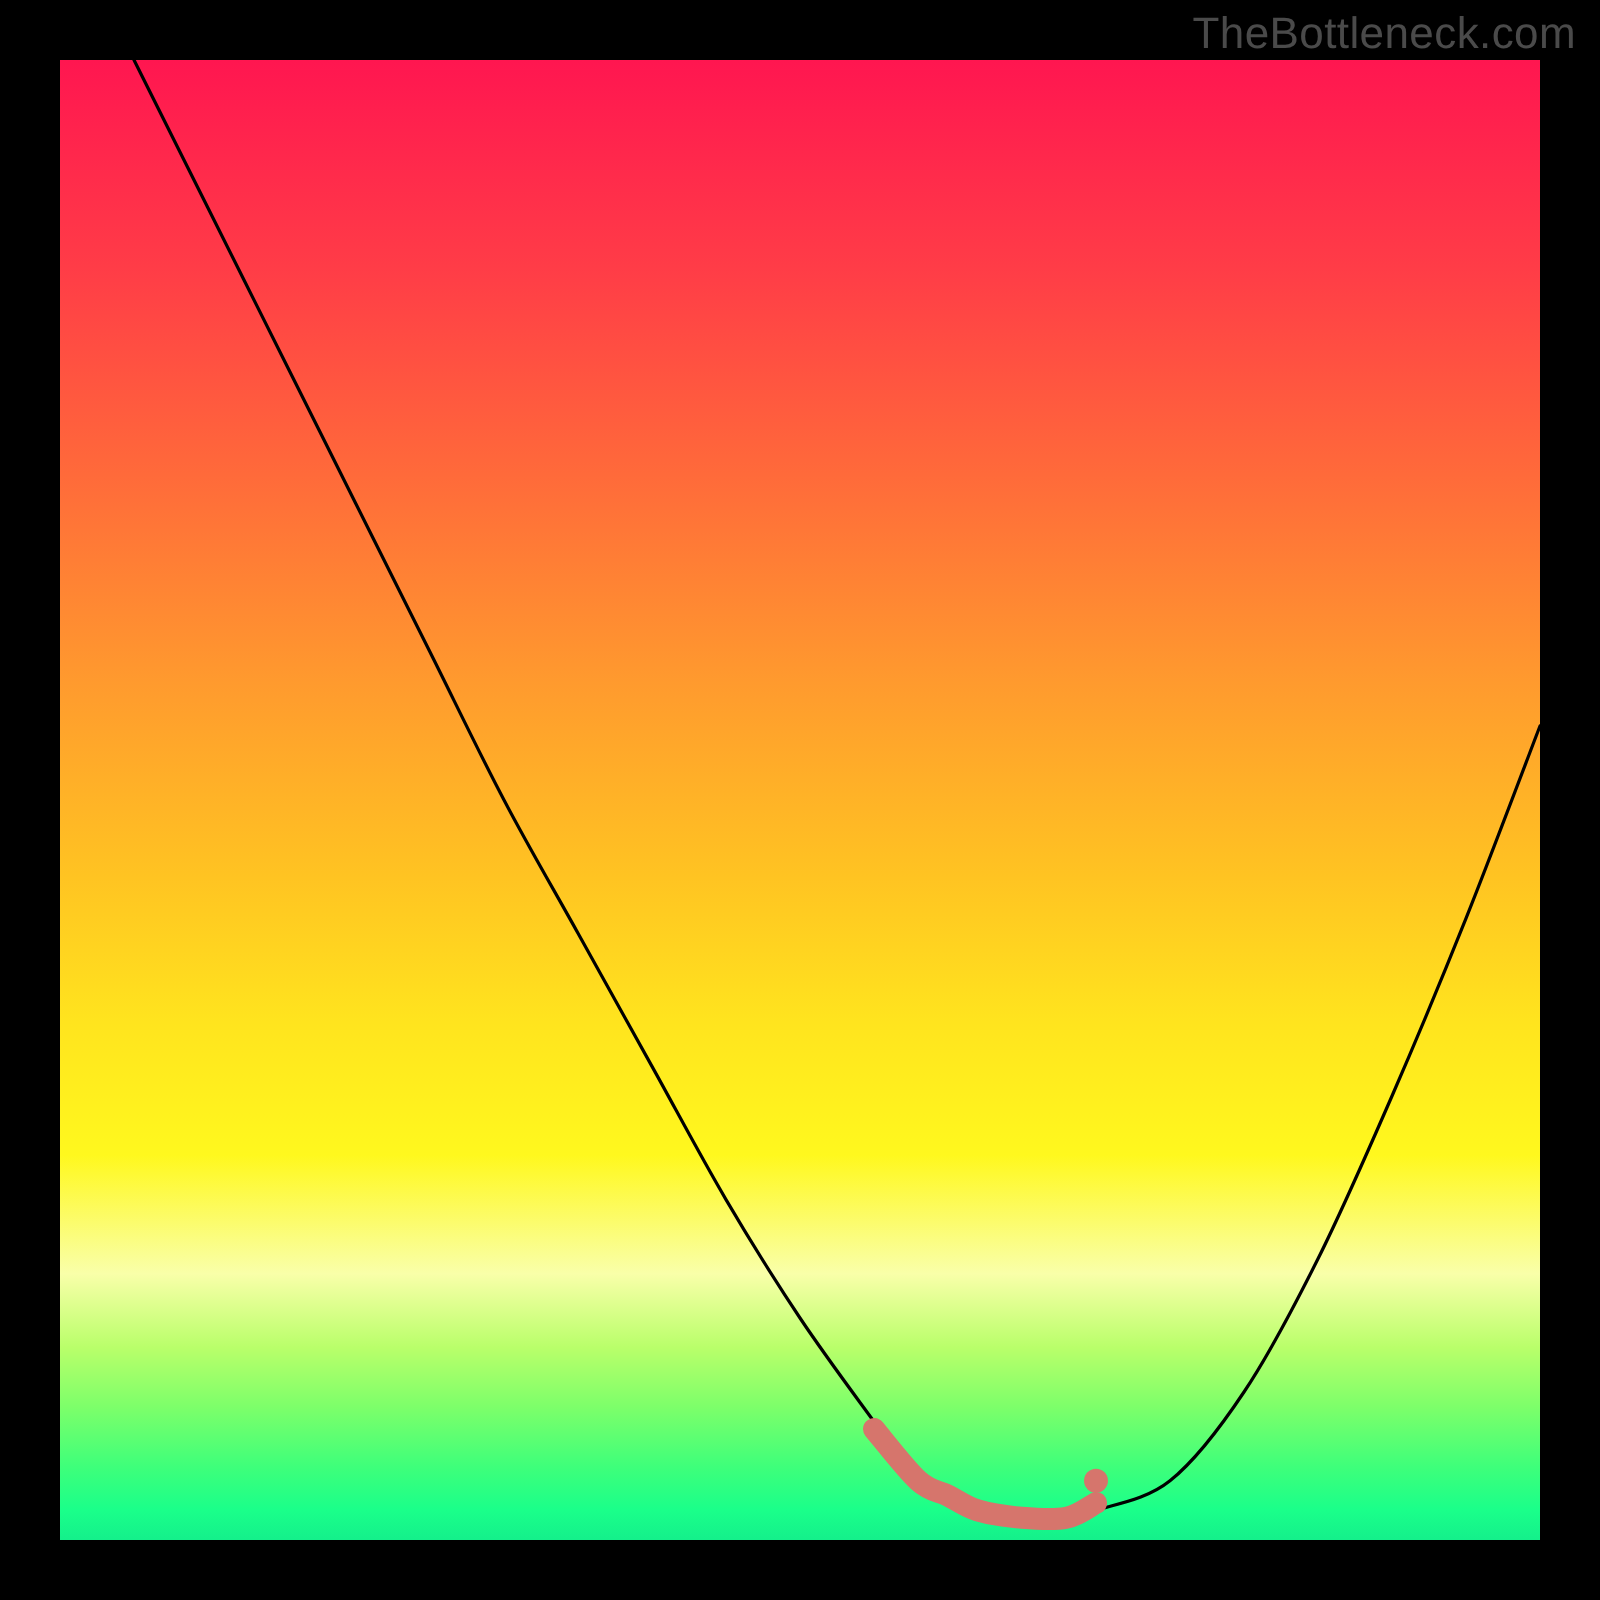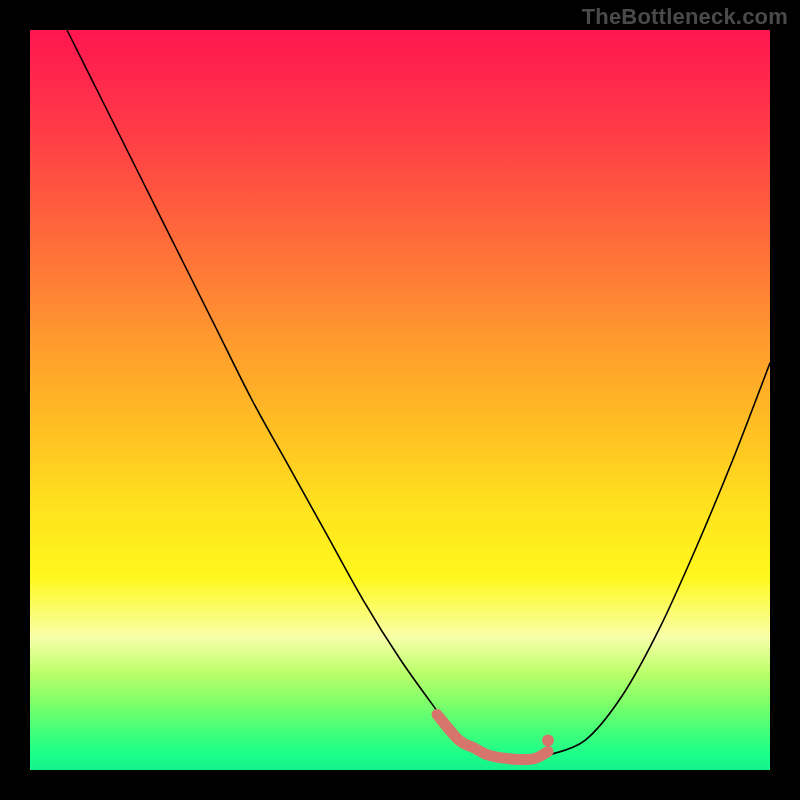--- a/index.html
+++ b/index.html
@@ -40,21 +40,21 @@
       #1aff8a 98%,
       #14f08b 100%
     );
   }
   .brand {
     position: absolute;
     top: 4px;
     right: 12px;
     color: #4a4a4a;
     font-size: 22px;
-    font-weight: 700;
+    font-weight: 400;
     letter-spacing: 0.2px;
   }
   svg.curve {
     position: absolute;
     left: 0;
     top: 0;
     width: 740px;
     height: 740px;
     overflow: visible;
   }

